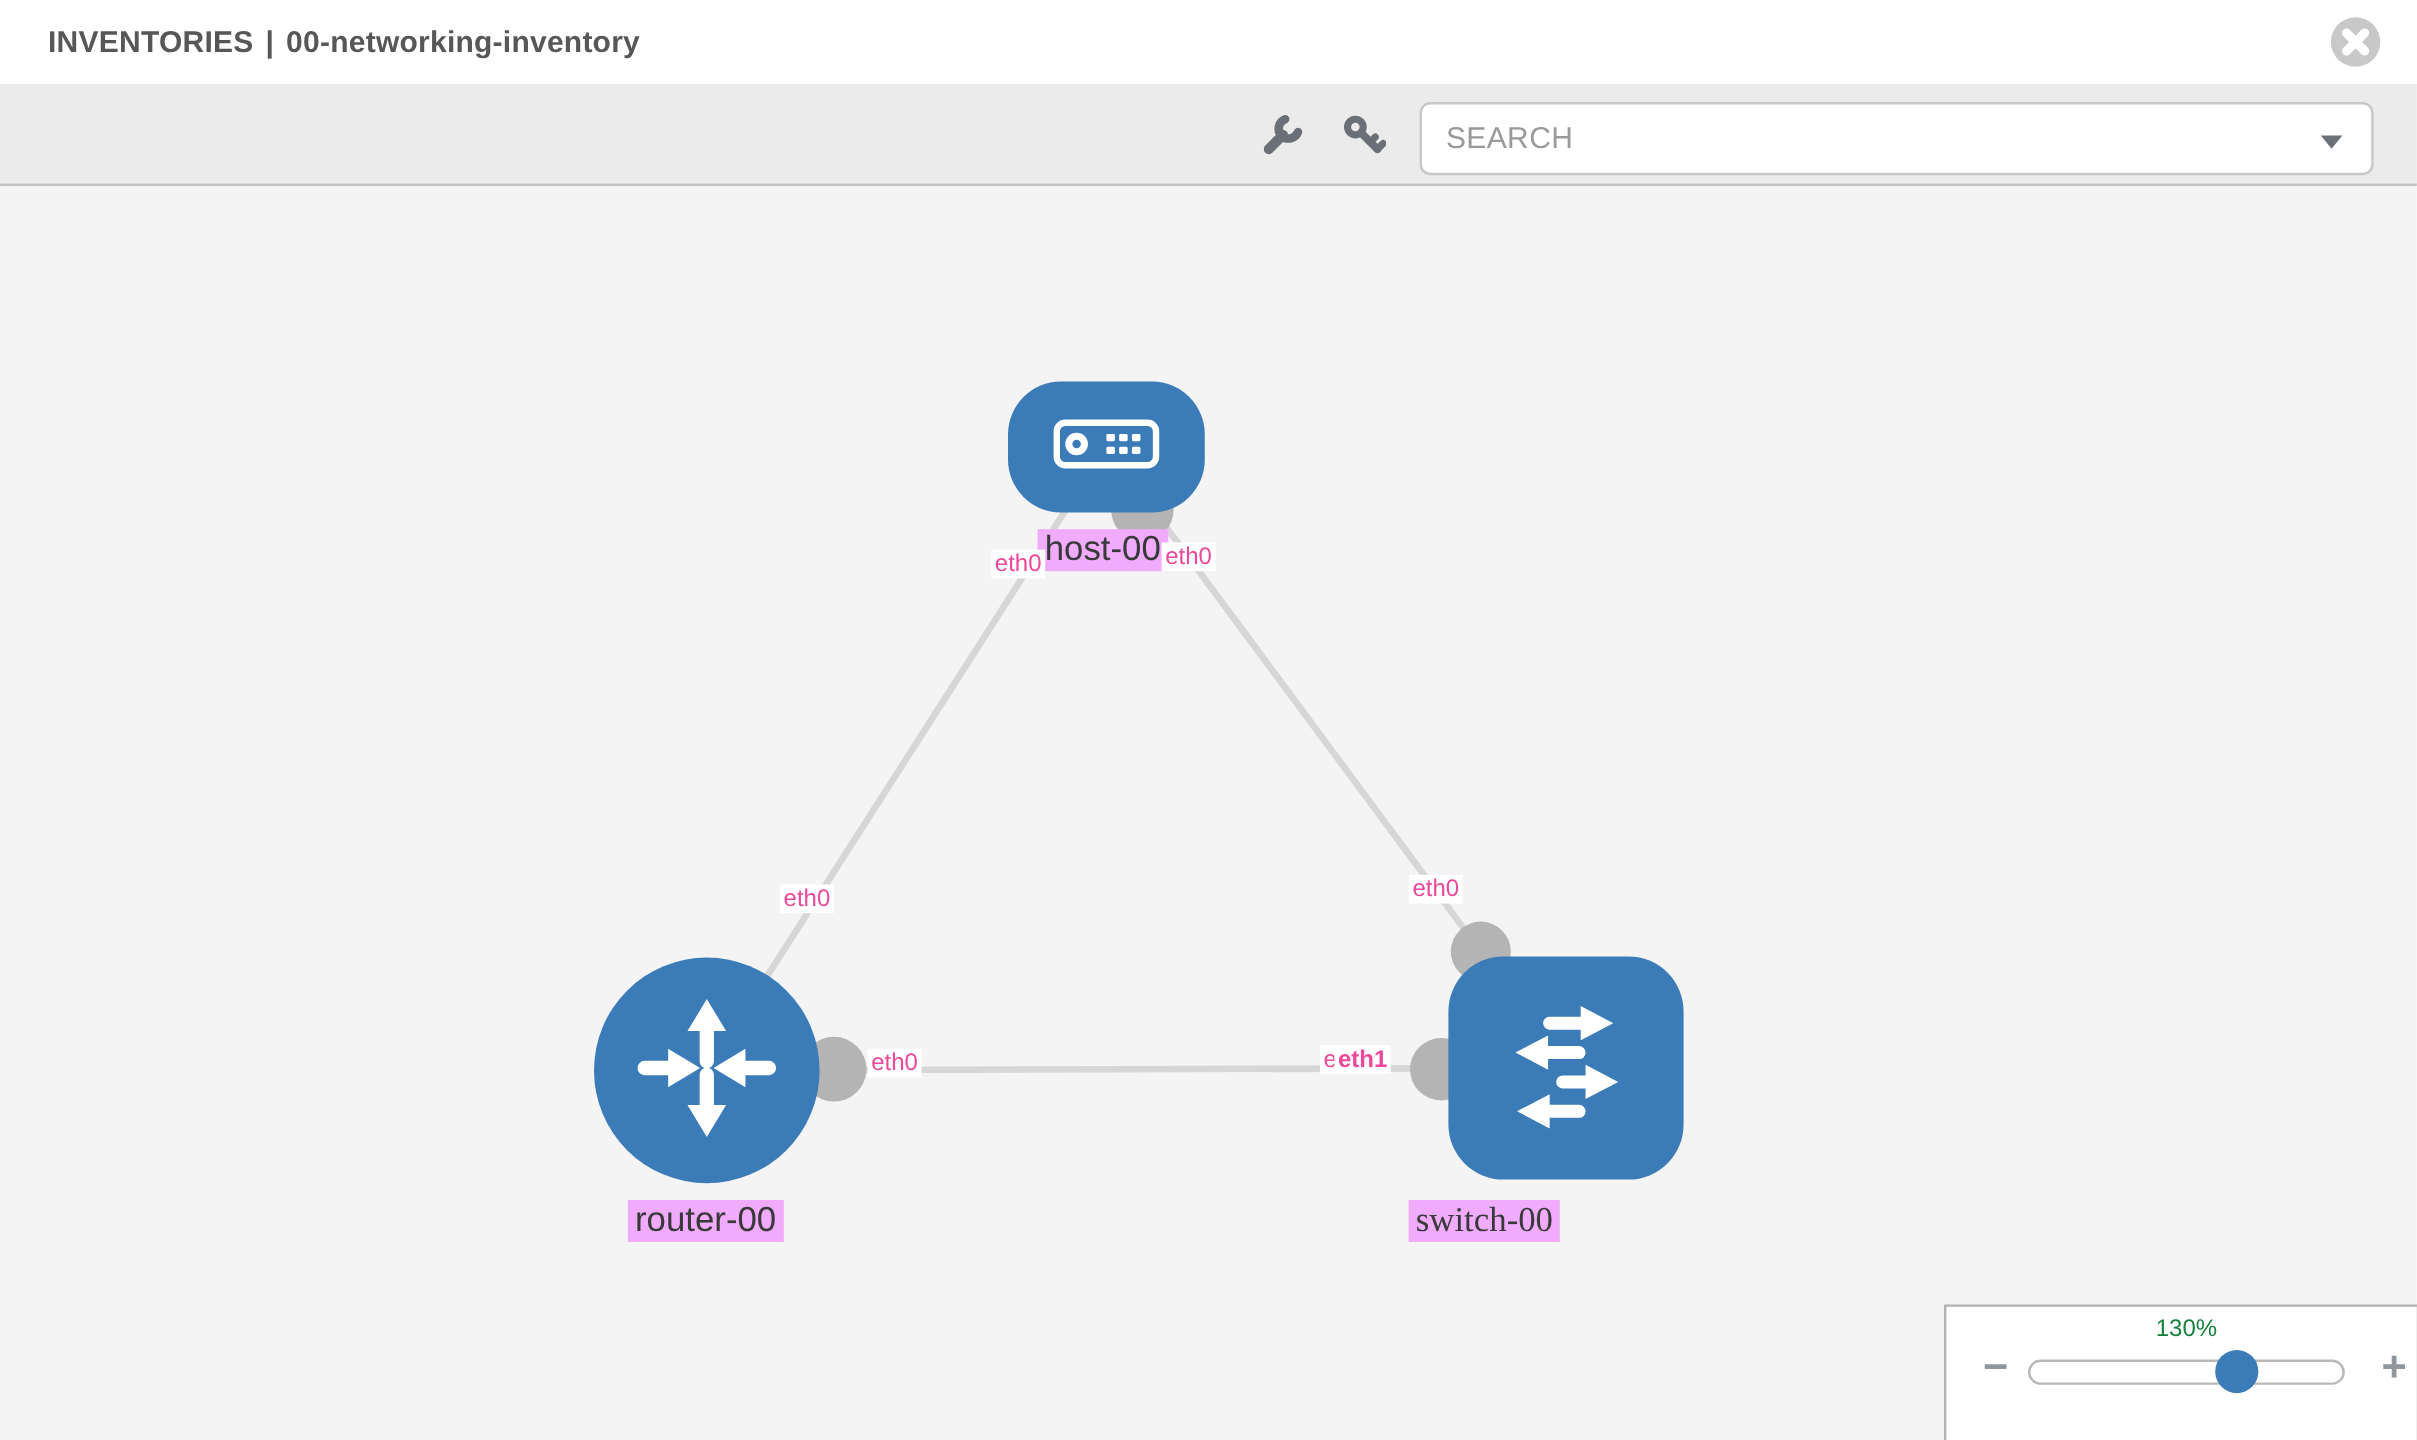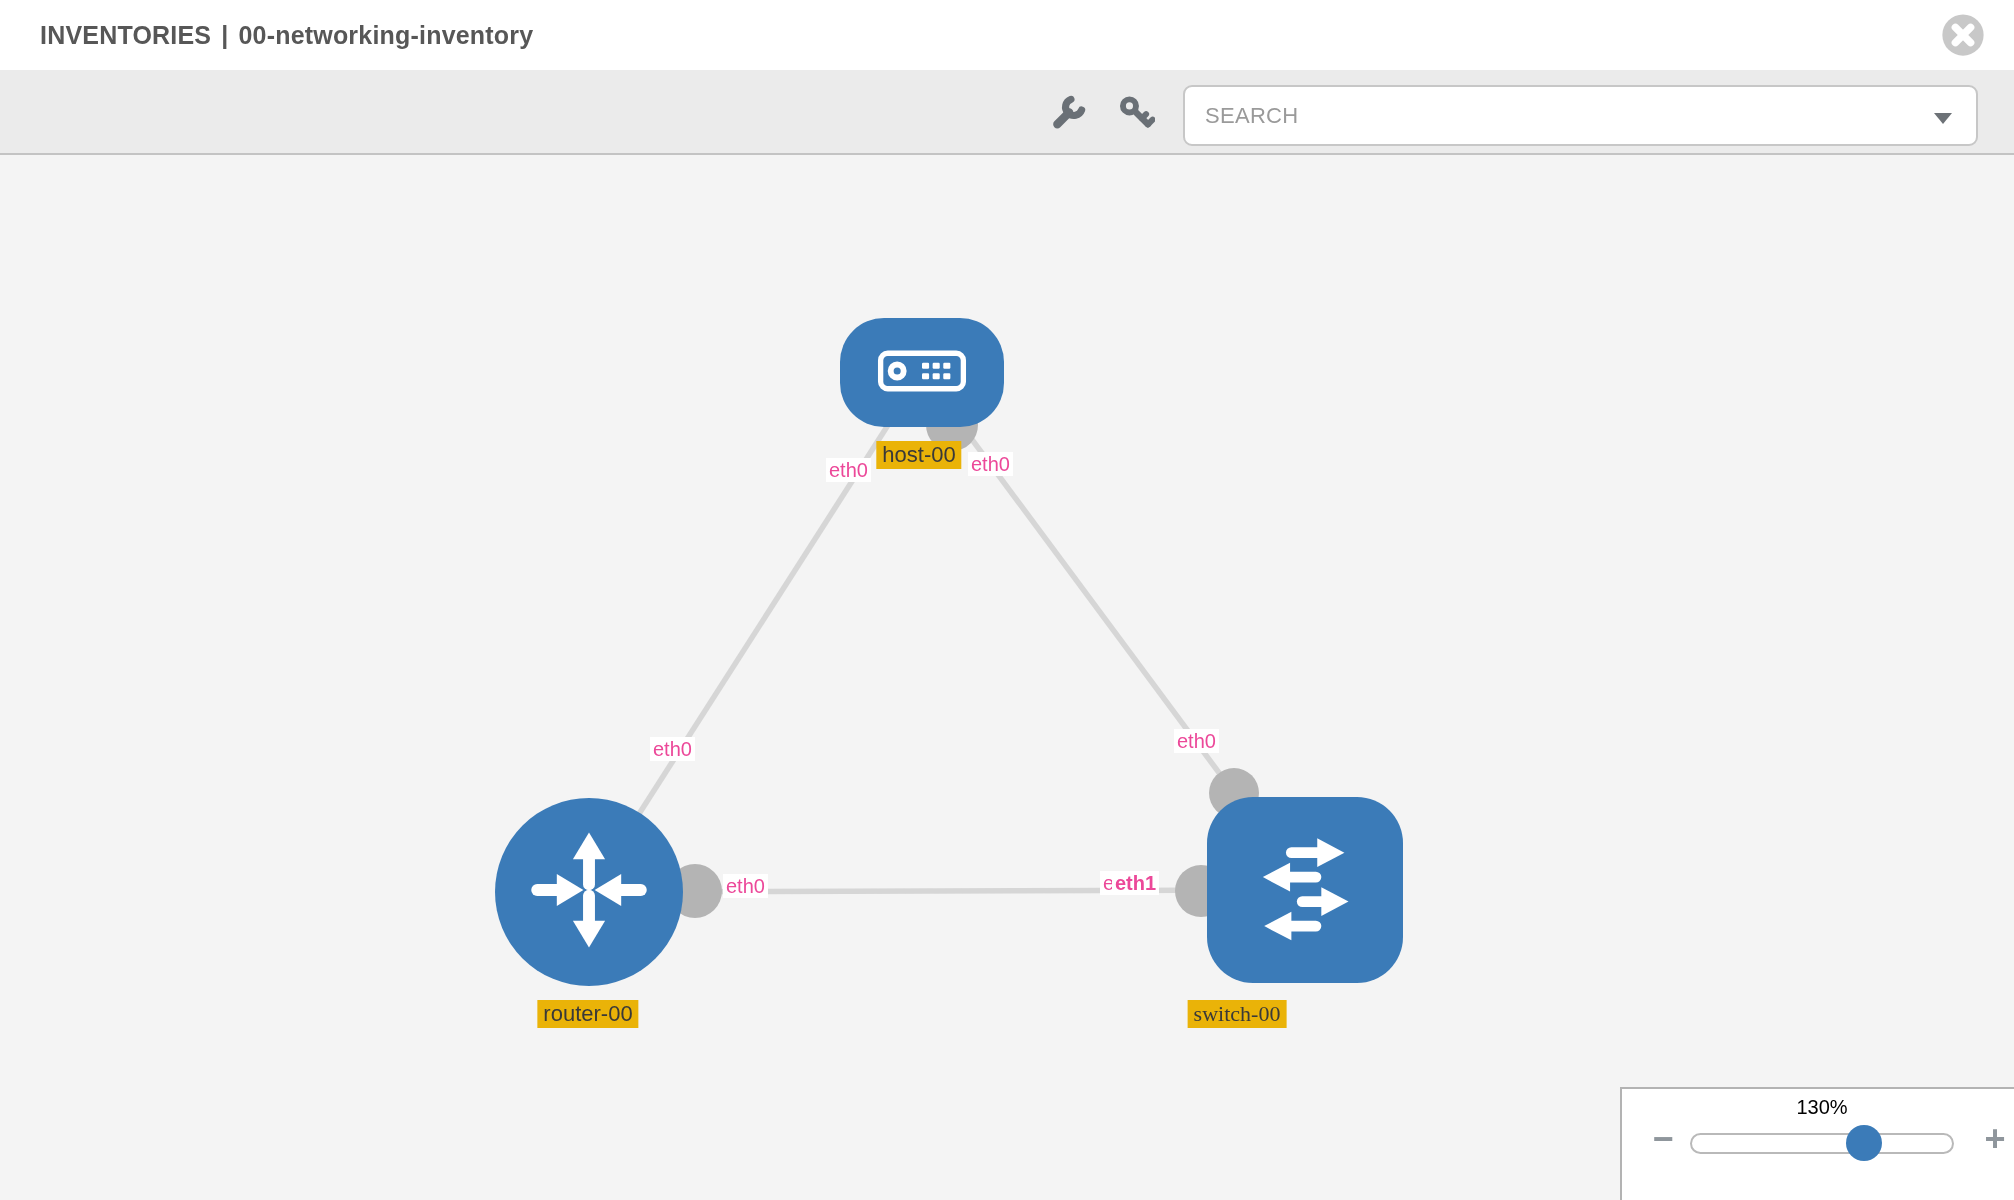--- a/index.html
+++ b/index.html
@@ -37,21 +37,21 @@
   .combo.search  { left: 1183px; width: 795px; }
   .combo-label { margin-left: 20px; font-size: 23px; color: #8f8f8f; letter-spacing: 0.3px; }
   .caret {
     position: absolute; right: 24px; top: 26px;
     width: 0; height: 0;
     border-left: 9px solid transparent; border-right: 9px solid transparent;
     border-top: 11px solid #6d7277;
   }
   .search-input {
     border: none; outline: none; background: transparent;
-    margin-left: 20px; width: 700px; font-size: 22px; color: #555;
+    margin-left: 20px; width: 700px; font-size: 25px; color: #555;
     font-family: "Liberation Sans", sans-serif;
   }
   .search-input::placeholder { color: #9a9a9a; opacity: 1; letter-spacing: 0.3px; }
   .tool-btn {
     position: absolute; top: 24px; width: 40px; height: 40px;
     background: transparent; border: none; cursor: pointer; padding: 0;
   }
   .tool-btn.wrench { left: 1048px; }
   .tool-btn.key { left: 1116px; }
 
@@ -62,37 +62,37 @@
   }
   .links-layer { position: absolute; left: 0; top: 0; }
 
   .node { position: absolute; background: #3b7bb8; display: flex; align-items: center; justify-content: center; cursor: pointer; }
   .node.host   { left: 840px; top: 163px; width: 164px; height: 109px; border-radius: 44px; }
   .node.router { left: 495px; top: 643px; width: 188px; height: 188px; border-radius: 50%; }
   .node.switch { left: 1207px; top: 642px; width: 196px; height: 186px; border-radius: 46px; }
 
   .node-label {
     position: absolute; transform: translateX(-50%);
-    background: #eab308; color: #393939;
-    font-size: 22px; padding: 1px 6px; white-space: nowrap;
+    background: #f0abfc; color: #393939;
+    font-size: 29px; padding: 1px 6px; white-space: nowrap;
   }
   .iface-label {
     position: absolute;
     background: #ffffff; color: #ec4899;
     font-size: 20px; padding: 1px 3px; line-height: 22px; white-space: nowrap; text-align: center;
   }
 
   
   .zoom-panel {
     position: absolute; left: 1620px; top: 1087px; width: 396px; height: 115px;
     background: #ffffff; border: 2px solid #b3b3b3;
   }
   .zoom-level {
     position: absolute; left: 68px; top: 7px; width: 264px;
-    text-align: center; font-size: 20px; color: #000000;
+    text-align: center; font-size: 20px; color: #15803d;
   }
   .zoom-minus, .zoom-plus {
     position: absolute; top: 33px; width: 34px; height: 34px;
     background: transparent; border: none; cursor: pointer;
     font-size: 36px; font-weight: bold; color: #8f969c; line-height: 34px; padding: 0;
   }
   .zoom-minus { left: 24px; }
   .zoom-plus { left: 356px; }
   .zoom-track {
     position: absolute; left: 68px; top: 44px; width: 264px; height: 21px;

